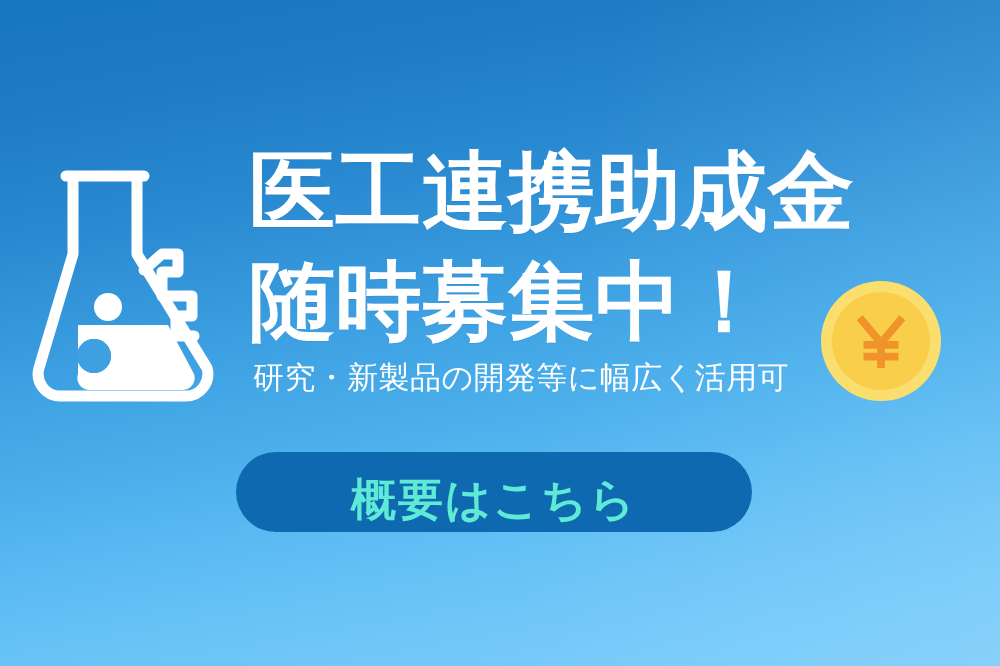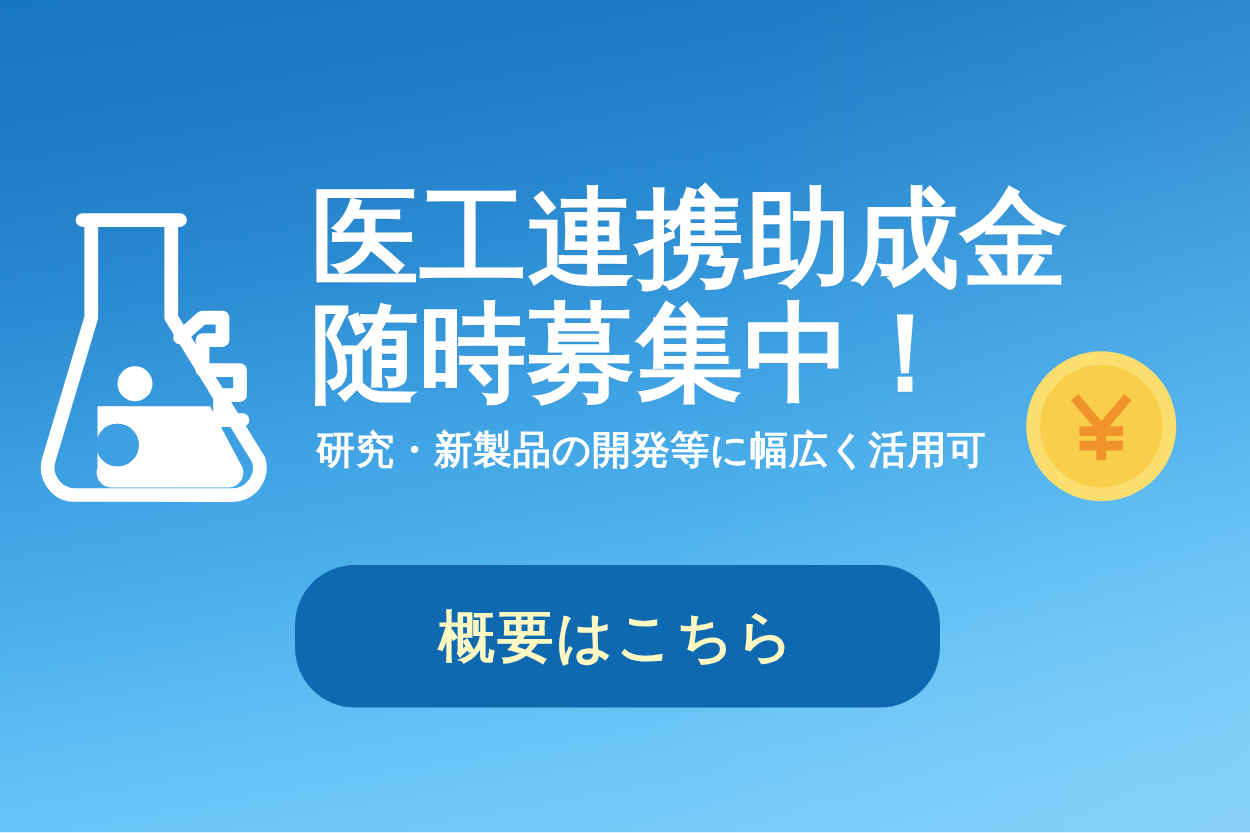--- a/index.html
+++ b/index.html
@@ -57,27 +57,27 @@
   .headline {
     margin: 0;
     color: #ffffff;
     font-size: 86px;
     line-height: 1.02;
     font-weight: 700;
     letter-spacing: 0.5px;
     white-space: nowrap;
     text-shadow: 0 1px 0 rgba(0,0,0,0.05);
   }
-  .headline-line-2 { margin-top: 4px; }
+  .headline-line-2 { margin-top: 22px; }
 
   .subhead {
     margin: 16px 0 0 4px;
     color: #ffffff;
     font-size: 31px;
-    font-weight: 700;
+    font-weight: 400;
     line-height: 1.1;
     letter-spacing: 0.4px;
     white-space: nowrap;
   }
 
   
   .coin {
     position: absolute;
     left: 821px;
     top: 281px;
@@ -99,25 +99,25 @@
     justify-content: center;
   }
   .coin-inner svg { display: block; width: 62px; height: 62px; }
 
   
   .cta-button {
     position: absolute;
     left: 236px;
     top: 452px;
     width: 516px;
-    height: 114px;
+    height: 80px;
     border: none;
     border-radius: 48px;
     background: #0f69b0;
-    color: #fef9c3;
+    color: #5eead4;
     font-family: inherit;
     font-size: 45px;
     font-weight: 700;
     letter-spacing: 2px;
     line-height: 95px;
     padding: 0;
     cursor: pointer;
     text-align: center;
     white-space: nowrap;
   }

